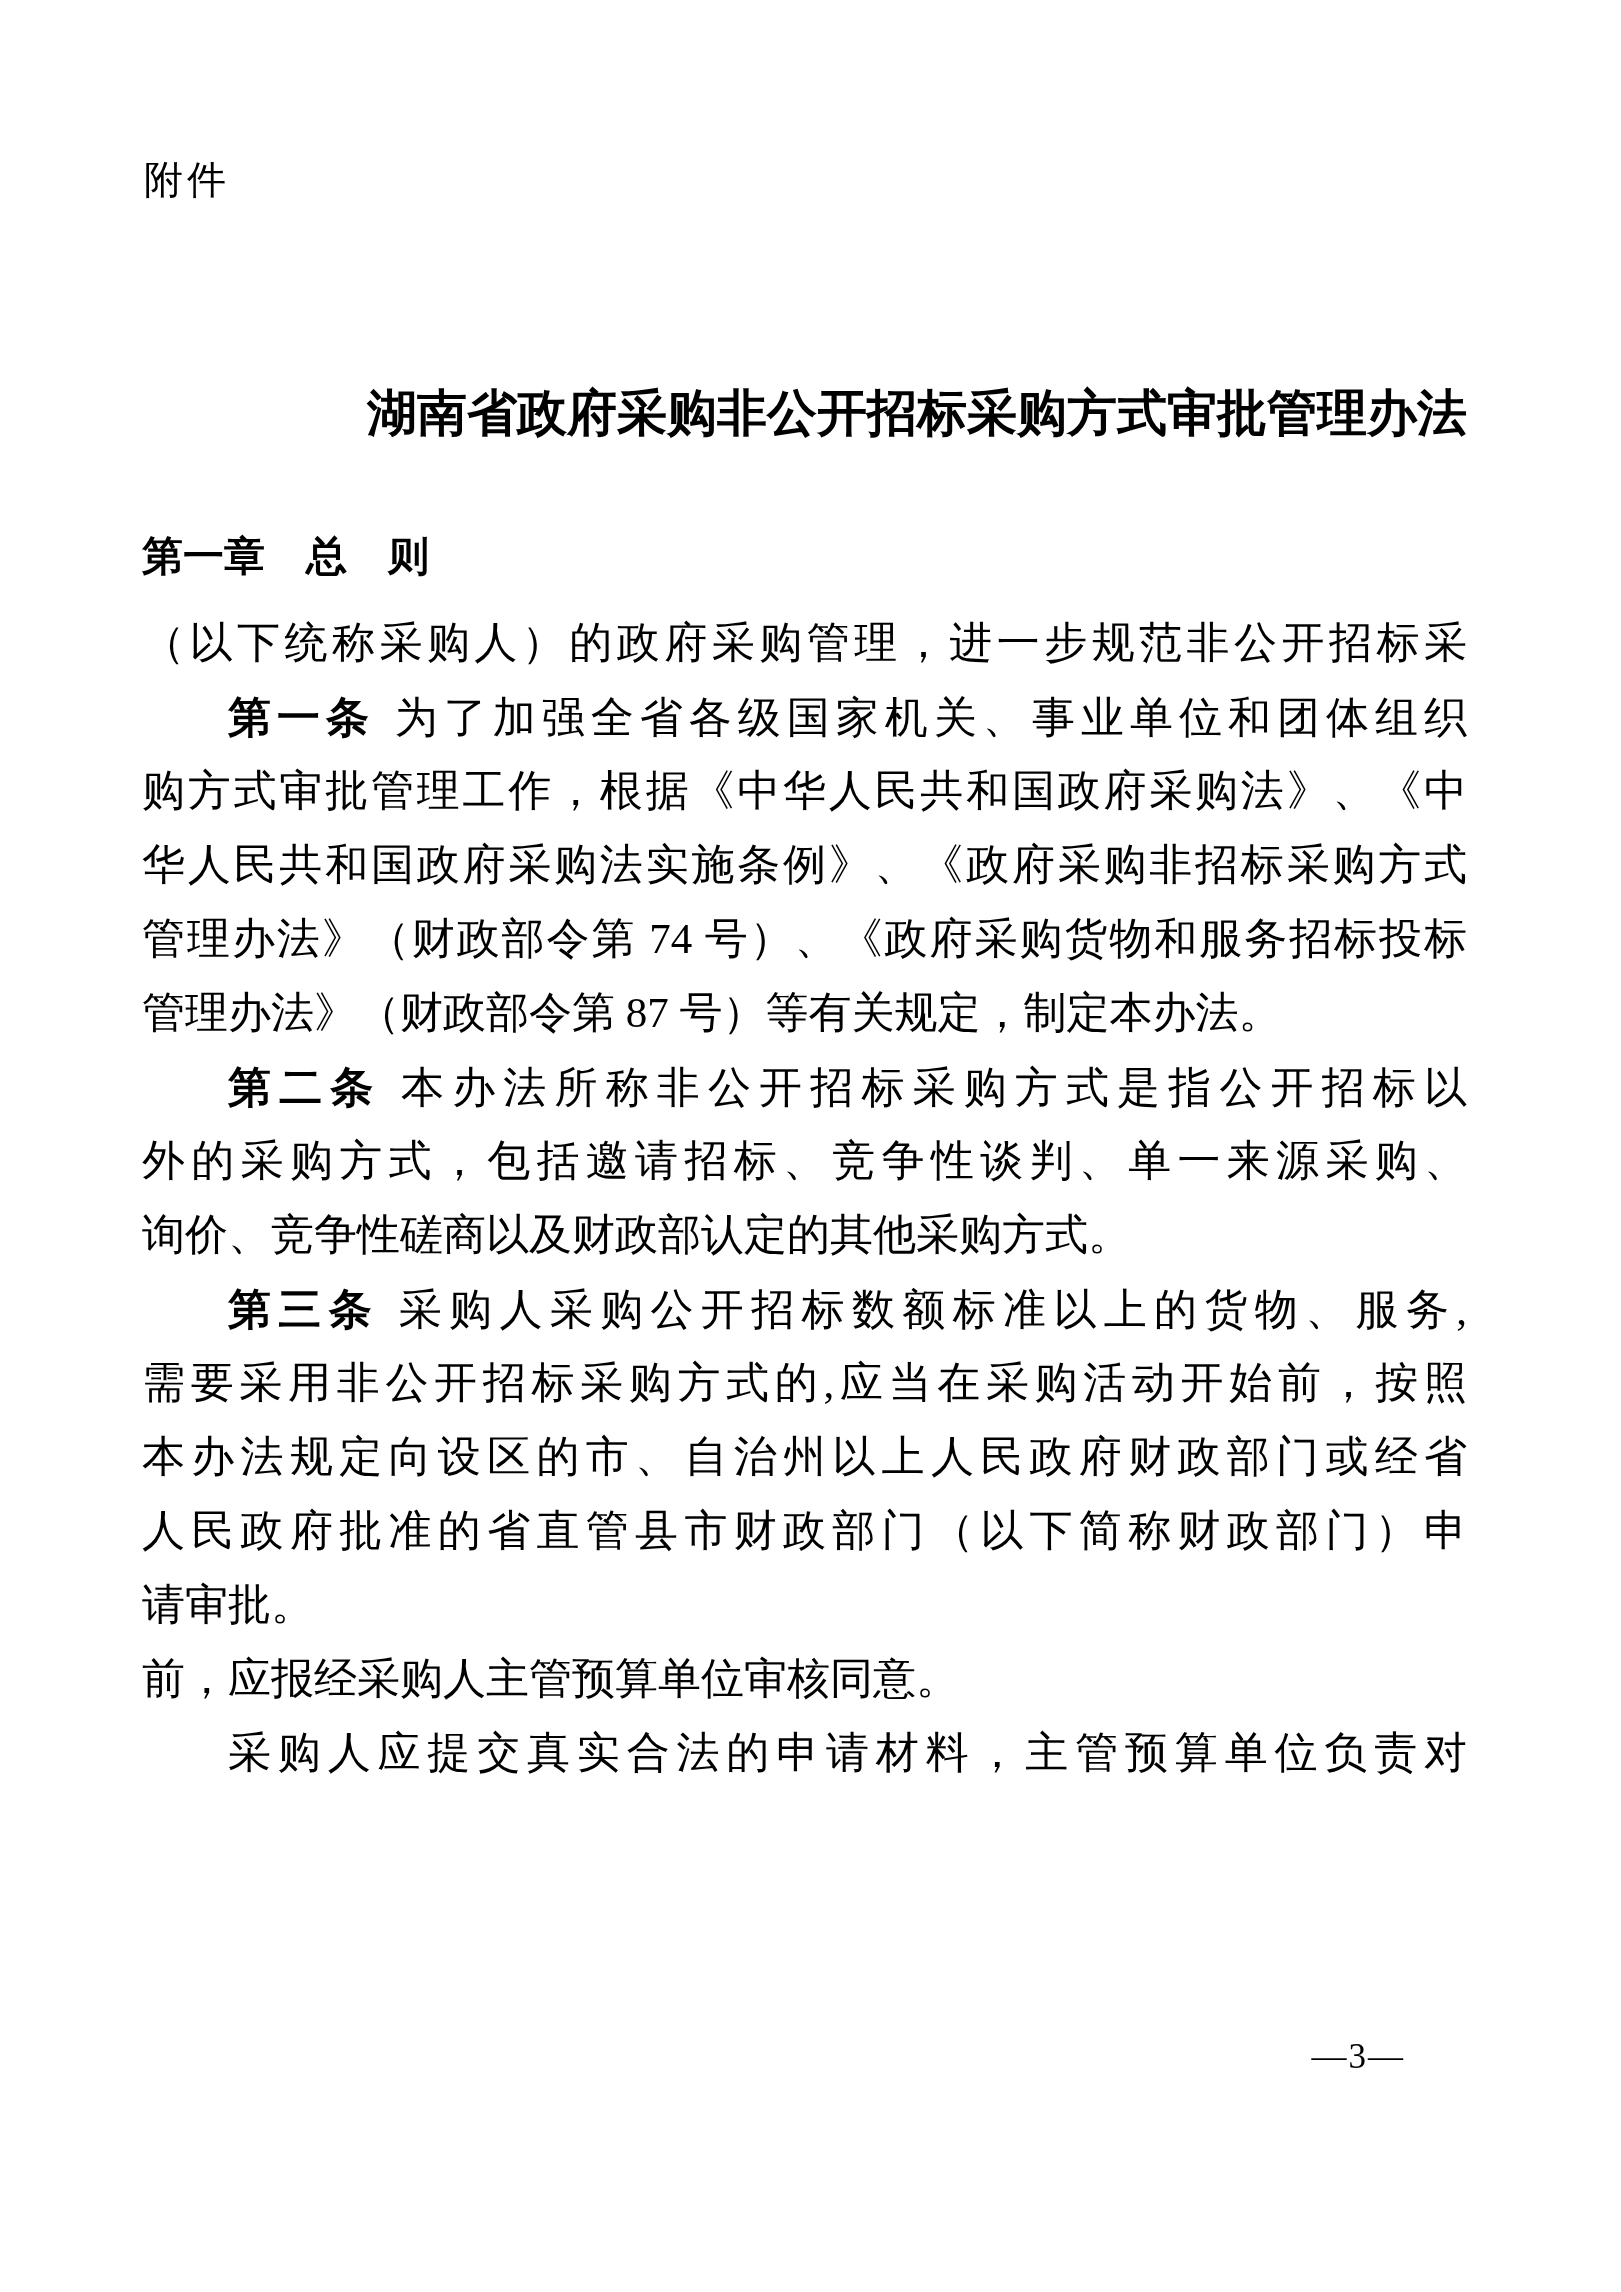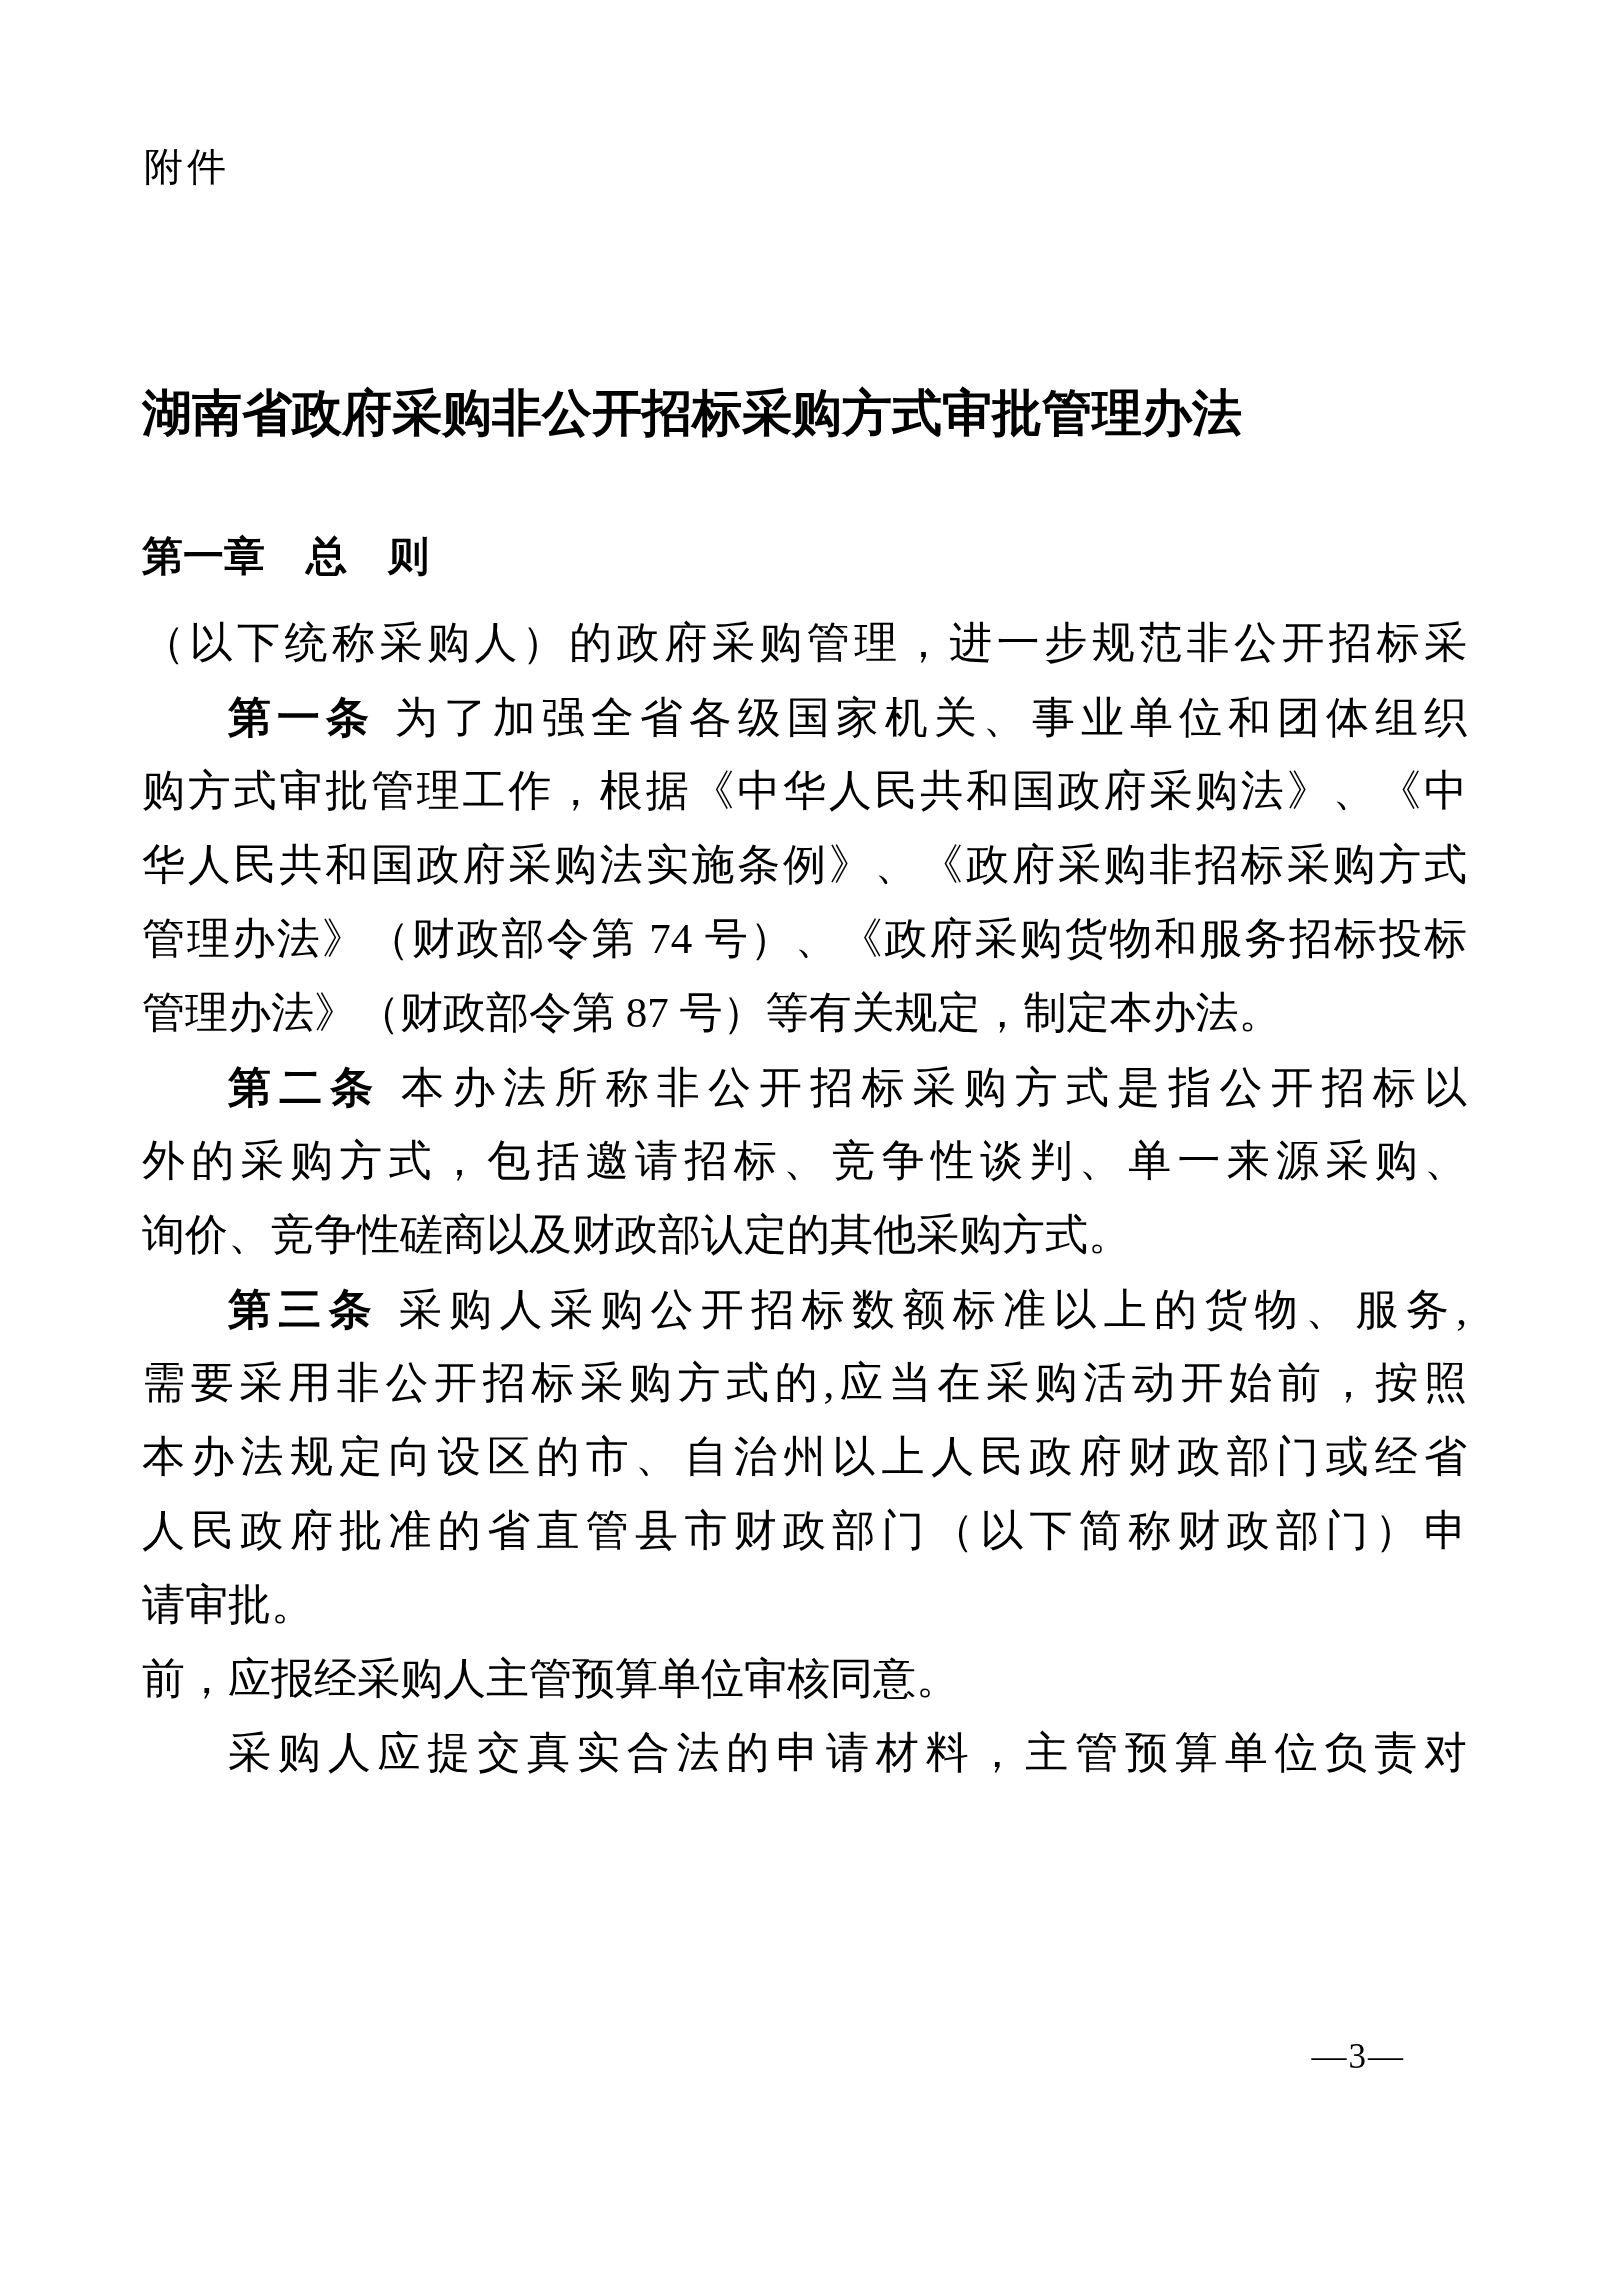--- a/index.html
+++ b/index.html
@@ -12,32 +12,32 @@
     width: 1621px;
     height: 2293px;
     margin: 0 auto;
     background: #ffffff;
     color: #000000;
     font-family: "Liberation Serif", serif;
     overflow: hidden;
   }
   .attachment-label {
     position: absolute;
-    top: 140px;
+    top: 153px;
     left: 144px;
     font-size: 39px;
     letter-spacing: 3.9px;
     font-family: "Liberation Sans", sans-serif;
   }
   .doc-title {
     position: absolute;
     top: 380px;
     left: 142px;
     width: 1325px;
-    text-align: left;
+    text-align: right;
     font-size: 50px;
     font-weight: 700;
     font-family: "Liberation Sans", sans-serif;
     white-space: nowrap;
   }
   .chapter-heading {
     position: absolute;
     top: 529px;
     left: 142px;
     width: 1325px;

